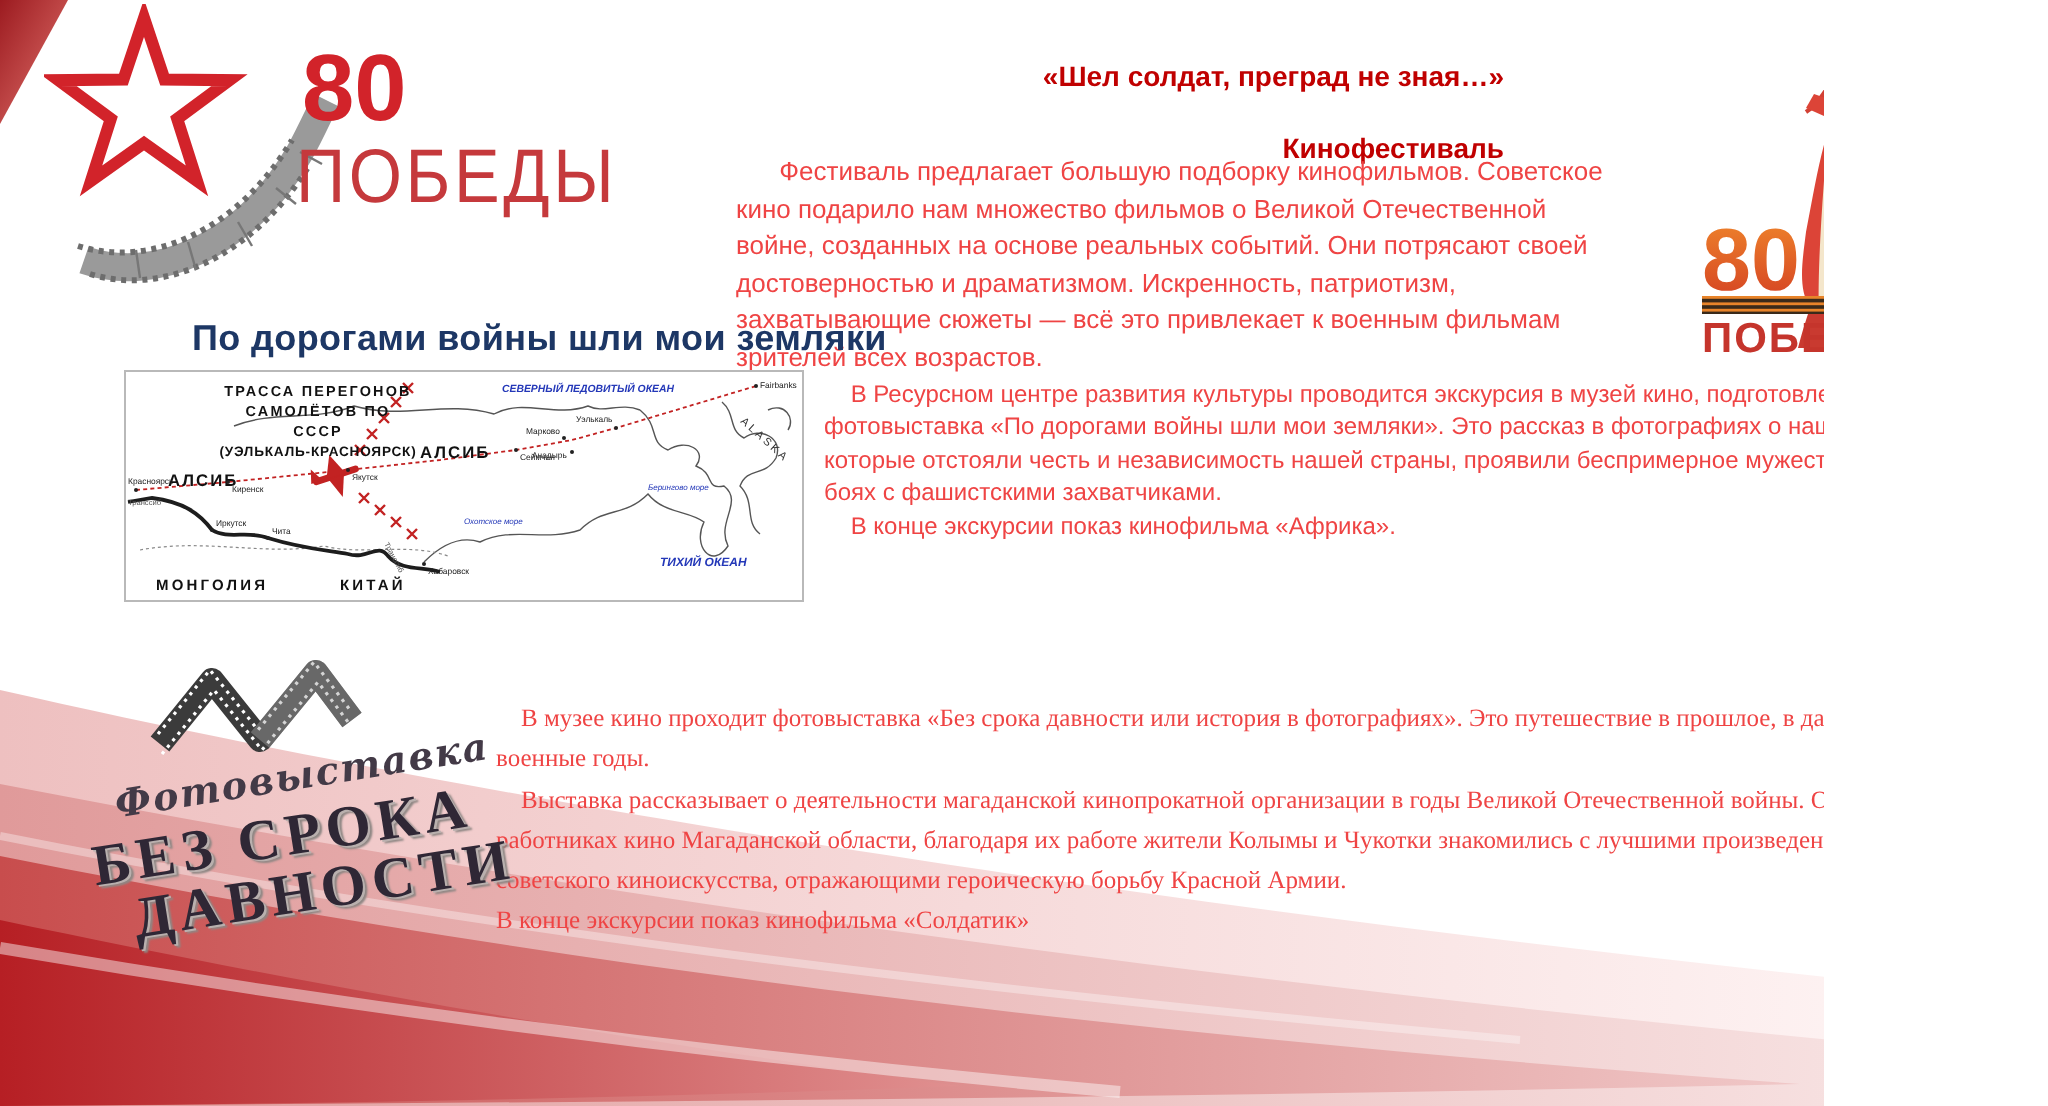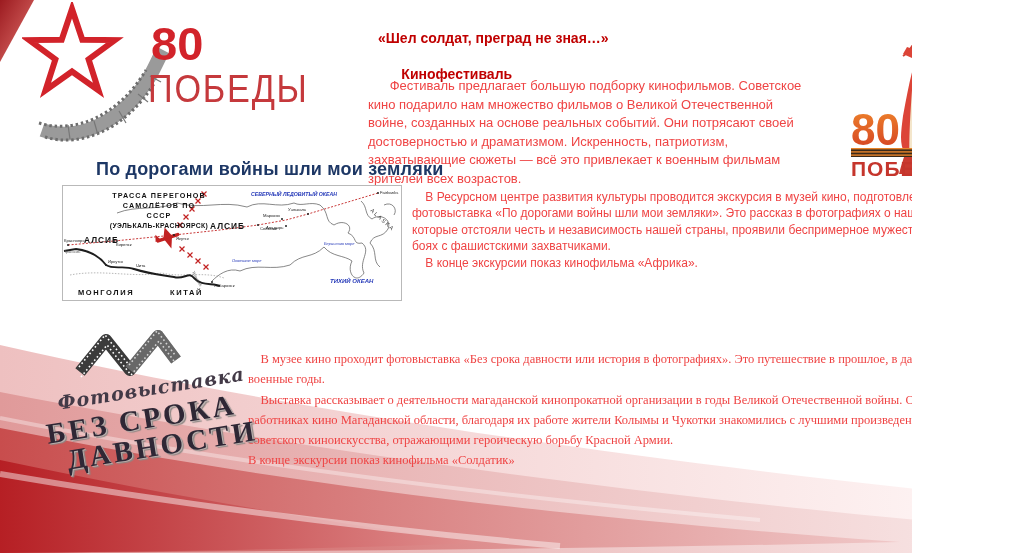--- a/index.html
+++ b/index.html
@@ -3,21 +3,21 @@
 <meta charset="utf-8">
 <style>
   html,body{margin:0;padding:0;background:#fff;}
   .page{position:relative;width:912px;height:553px;overflow:hidden;background:#ffffff;
         font-family:"Liberation Sans",sans-serif;}
   svg text{font-family:"Liberation Sans",sans-serif;}
   .abs{position:absolute;}
   .bg-svg{position:absolute;left:0;top:0;z-index:0;}
   .layer{position:absolute;left:0;top:0;z-index:1;width:100%;height:100%;}
 
-  .fest-title{left:378px;top:29px;width:374px;text-align:left;color:#c00000;
+  .fest-title{left:378px;top:29px;width:374px;text-align:right;color:#c00000;
               font-weight:bold;font-size:14px;line-height:18px;white-space:pre;}
   .para{white-space:pre;color:#ef4444;}
   .intro{left:368px;top:77px;font-size:13px;line-height:18.6px;}
   .excursion{left:412px;top:189px;font-size:12px;line-height:16.4px;}
   .exhibition{left:248px;top:349px;font-size:12.5px;line-height:20.3px;font-family:Liberation Serif, serif;}
 
   .section-heading{left:64px;top:159px;color:#1d3765;font-weight:bold;font-size:18px;letter-spacing:.2px;margin-left:32px;}
 
   .logo80{left:151px;top:16px;font-size:47px;font-weight:bold;color:#d2232a;}
   .logolet{left:199px;top:21px;font-size:40px;font-style:italic;font-weight:bold;

